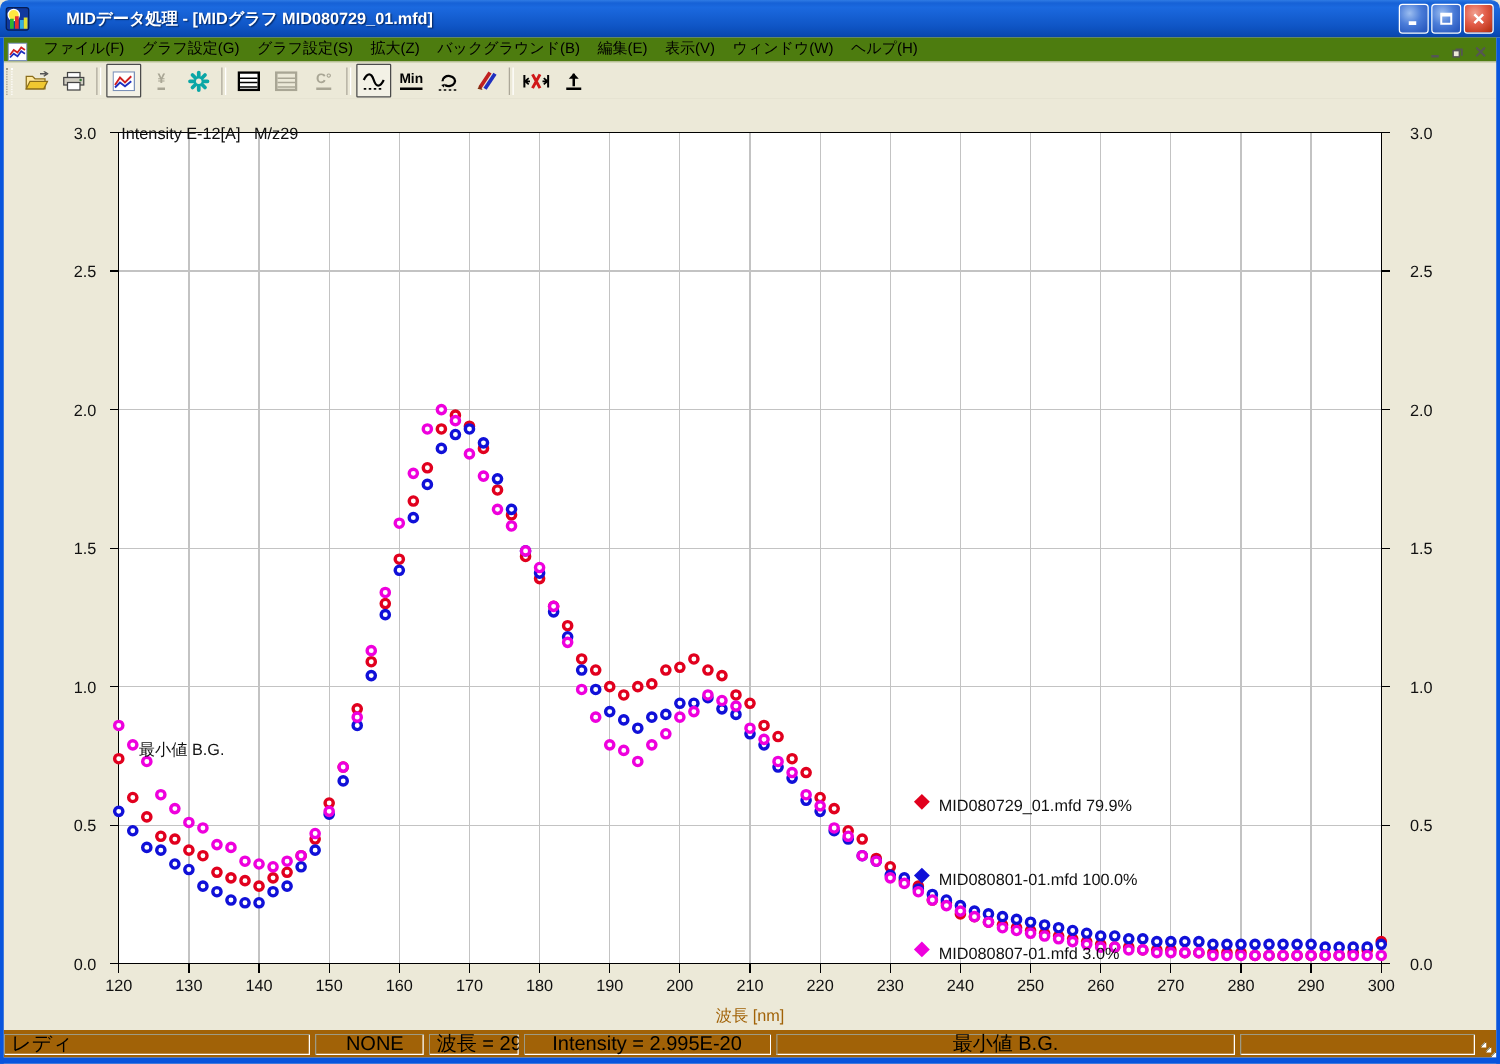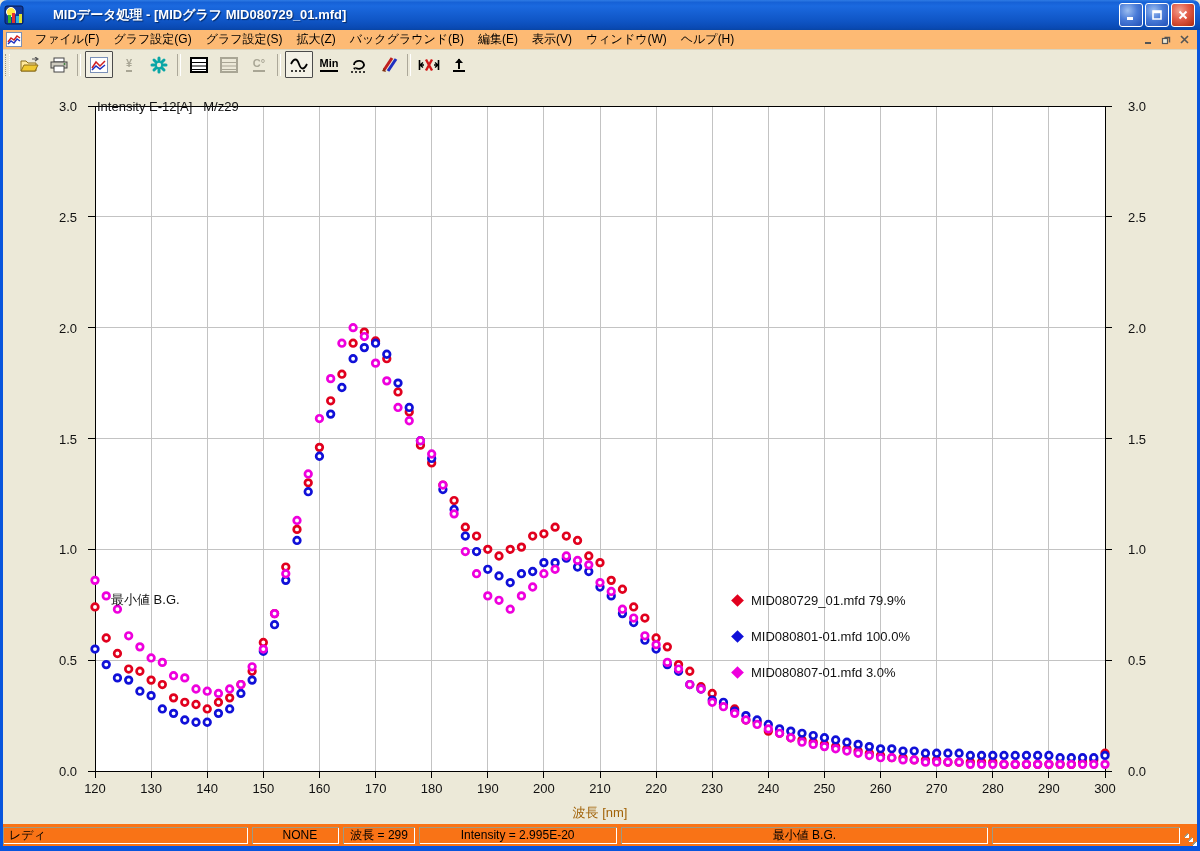--- a/index.html
+++ b/index.html
@@ -19,22 +19,22 @@
     display:flex;align-items:center;justify-content:center;flex:0 0 auto;
     background:radial-gradient(circle at 35% 30%,#9cbef0,#4a7cd8 45%,#2b5bc0 85%);}
   .tb-btn.close{background:radial-gradient(circle at 35% 30%,#f0a090,#e35e4a 42%,#c13a1f 80%,#a62a12);}
 
   
   .frame-left,.frame-right{position:absolute;top:30px;bottom:0;width:3px;background:#0855dd;z-index:50;}
   .frame-left{left:0;} .frame-right{right:0;}
   .frame-bottom{position:absolute;left:0;right:0;bottom:0;height:5px;background:#0855dd;z-index:50;}
 
   
-  .menubar{position:absolute;top:30px;left:3px;right:3px;height:19px;background:#fdba74;
-    display:flex;align-items:center;font-size:12px;border-bottom:1px solid #d8d4c0;}
+  .menubar{position:absolute;top:30px;left:3px;right:3px;height:19px;background:#4d7c0f;
+    display:flex;align-items:flex-end;font-size:12px;border-bottom:1px solid #d8d4c0;}
   .menubar .doc-icon{width:16px;height:15px;margin:0 6px 0 3px;}
   .menu-item{padding:1px 7px 2px 7px;white-space:nowrap;cursor:default;}
   .mdi-controls{margin-left:auto;display:flex;align-items:center;padding-right:4px;}
   .mdi-btn{width:17px;height:15px;display:flex;align-items:center;justify-content:center;margin-left:1px;}
 
   
   .toolbar{position:absolute;top:50px;left:3px;right:3px;height:29px;background:#ece9d8;
     display:flex;align-items:center;border-bottom:1px solid #cfccba;}
   .grip{width:3px;height:22px;margin:0 4px 0 2px;border-left:1px dotted #9a9785;border-right:1px dotted #fff;}
   .tbtn{width:26px;height:25px;display:flex;align-items:center;justify-content:center;
@@ -46,27 +46,27 @@
   .tsep{width:2px;height:22px;margin:0 3px;border-left:1px solid #aca899;border-right:1px solid #fff;}
 
   
   .client{position:absolute;top:79px;left:0;width:1200px;height:745px;background:#ece9d8;}
   .chart-svg{position:absolute;top:0;left:0;}
   svg text{font-family:"Liberation Sans","DejaVu Sans",sans-serif;font-size:13px;fill:#111;}
   .chart-title{position:absolute;left:97px;top:4px;font-size:13px;color:#111;white-space:pre;margin-top:16px;}
   .annotation{position:absolute;left:111px;top:512px;font-size:13px;color:#111;}
   .xlabel{position:absolute;left:520px;top:725px;width:160px;text-align:center;font-size:13px;color:#a16207;}
   .legend{position:absolute;left:731px;top:514px;}
-  .legend-row{display:flex;align-items:center;height:15px;margin-bottom:21px;}
+  .legend-row{display:flex;height:15px;margin-bottom:21px;margin-top:44px;}
   .legend-marker{width:9px;height:9px;transform:rotate(45deg);margin:0 9px 0 2px;flex:0 0 auto;}
   .legend-label{font-size:13px;color:#111;white-space:nowrap;}
 
   
-  .statusbar{position:absolute;top:824px;left:3px;right:3px;height:22px;background:#f97316;
-    display:flex;align-items:center;font-size:12px;color:#000;padding-top:1px;box-sizing:border-box;}
+  .statusbar{position:absolute;top:824px;left:3px;right:3px;height:22px;background:#a16207;
+    display:flex;align-items:center;font-size:16px;color:#000;padding-top:1px;box-sizing:border-box;}
   .sb-panel{height:17px;line-height:17px;box-sizing:border-box;margin-right:4px;padding:0 6px;
     box-shadow:inset 1px 1px 0 #9d9a84, inset -1px -1px 0 #ffffff;white-space:nowrap;overflow:hidden;}
   .sb-ready{width:248px;}
   .sb-none{width:88px;text-align:center;padding-left:14px;}
   .sb-wl{width:72px;text-align:center;}
   .sb-int{width:200px;text-align:center;}
   .sb-min{width:372px;text-align:center;}
   .sb-extra{width:190px;}
   .sb-grip{margin-left:auto;width:13px;height:13px;align-self:flex-end;
     background:

